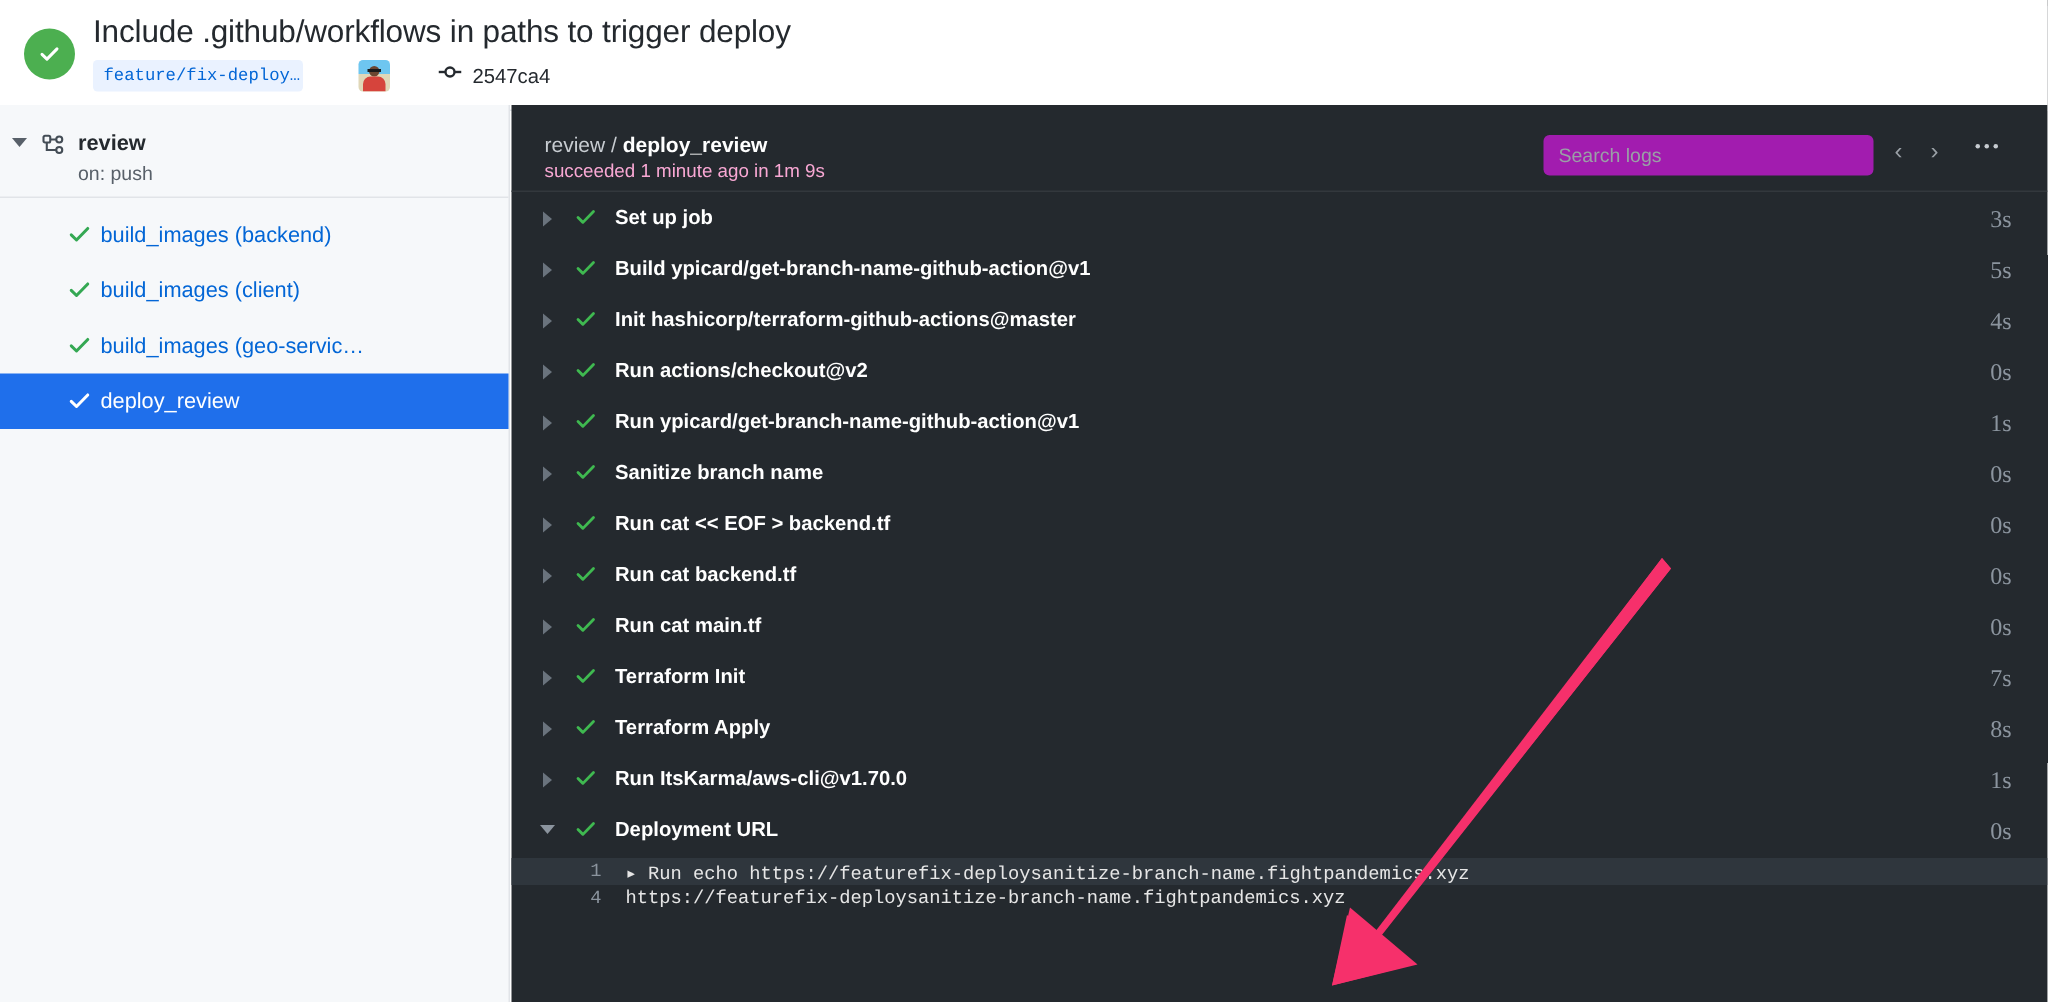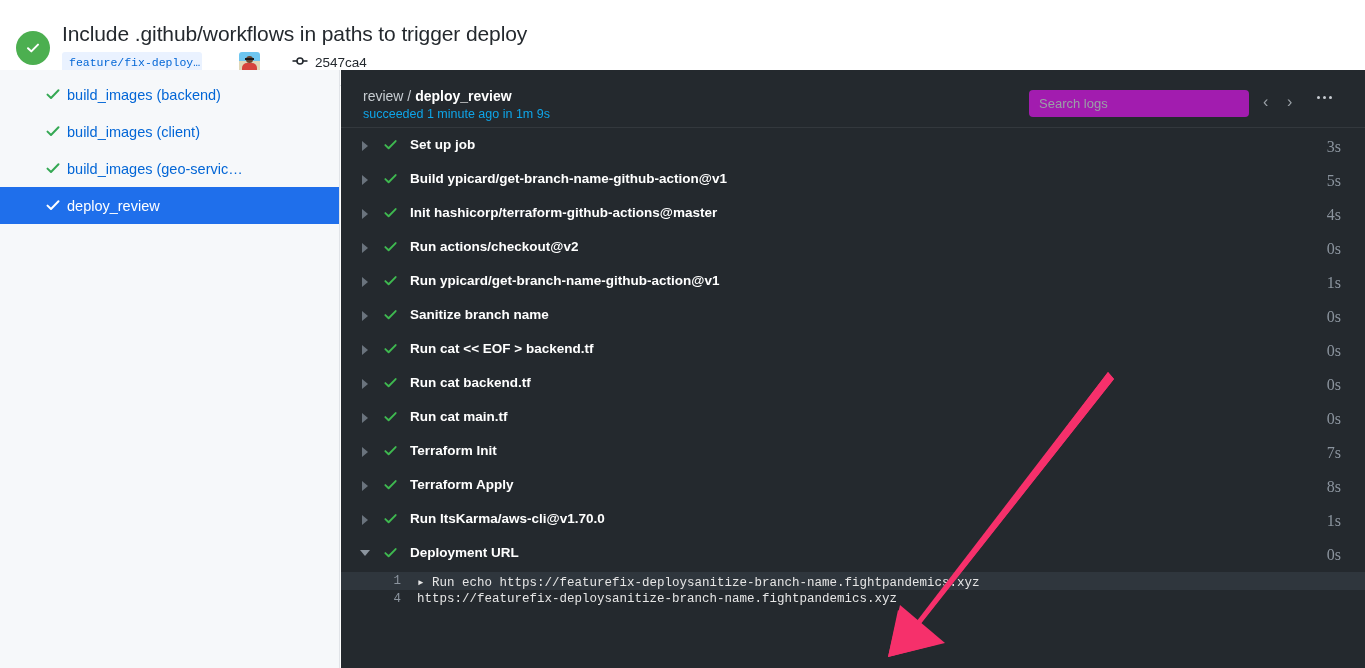--- a/index.html
+++ b/index.html
@@ -6,21 +6,21 @@
   html, body {
     width: 1365px; height: 668px;
     font-family: "Liberation Sans", sans-serif;
     background: #ffffff;
     overflow: hidden;
   }
   #app { position: relative; width: 1365px; height: 668px; }
 
   
   .run-header {
-    position: absolute; left: 0; top: 16px; width: 1365px; height: 70px;
+    position: absolute; left: 0; top: 4px; width: 1365px; height: 70px;
     background: #ffffff;
     border-bottom: 1px solid #e1e4e8;
   }
   .status-circle {
     position: absolute; left: 16px; top: 15px;
     width: 34px; height: 34px; border-radius: 50%;
     background: #4caf50;
     display: flex; align-items: center; justify-content: center;
   }
   .status-circle svg { display: block; }
@@ -119,21 +119,21 @@
     position: relative; height: 58px;
     border-bottom: 1px solid #33383d;
   }
   .breadcrumb {
     position: absolute; left: 22px; top: 18px;
     font-size: 14px; color: #c7ccd1; white-space: nowrap;
   }
   .breadcrumb .job { color: #ffffff; font-weight: bold; }
   .subtitle {
     position: absolute; left: 22px; top: 37px;
-    font-size: 12.5px; color: #0ea5e9; white-space: nowrap;
+    font-size: 12.5px; color: #f9a8d4; white-space: nowrap;
   }
   .search-box {
     position: absolute; left: 688px; top: 20px;
     width: 220px; height: 27px;
     background: #a21caf; border: none; border-radius: 4px;
     color: #e6e6e6; font-size: 13px; padding: 0 10px;
     font-family: "Liberation Sans", sans-serif;
   }
   .search-box::placeholder { color: #9aa0a6; }
   .nav-btn {
@@ -226,20 +226,34 @@
             <line x1="0.5" y1="8" x2="5" y2="8" stroke="#24292e" stroke-width="1.6"></line>
             <line x1="11" y1="8" x2="15.5" y2="8" stroke="#24292e" stroke-width="1.6"></line>
           </svg>
         </span>
         <span class="commit-sha">2547ca4</span>
       </span>
     </div>
   </div>
 
   <div class="sidebar">
+    <div class="wf-head">
+      <span class="wf-caret"></span>
+      <span class="wf-icon">
+        <svg width="18" height="18" viewBox="0 0 18 18">
+          <rect x="2" y="1.5" width="4.5" height="4.5" rx="1" fill="none" stroke="#444d56" stroke-width="1.4"></rect>
+          <circle cx="12.5" cy="4" r="2" fill="none" stroke="#444d56" stroke-width="1.4"></circle>
+          <circle cx="12.5" cy="11" r="2" fill="none" stroke="#444d56" stroke-width="1.4"></circle>
+          <path d="M4.2 6.2 V11 H10.3" fill="none" stroke="#444d56" stroke-width="1.4"></path>
+          <path d="M6.6 4 H10.3" fill="none" stroke="#444d56" stroke-width="1.4"></path>
+        </svg>
+      </span>
+      <span class="wf-name">review</span>
+      <span class="wf-trigger">on: push</span>
+    </div>
 
     <div class="job-list">
       <div class="job-row">
         <span class="check">
           <svg width="16" height="16" viewBox="0 0 16 16">
               <path d="M2.5 8.6 L6 12 L13.5 4.3" stroke="#34a853" stroke-width="2" fill="none" stroke-linecap="round" stroke-linejoin="round"></path>
             </svg>
         </span>
         <span class="job-label">build_images (backend)</span>
       </div>

